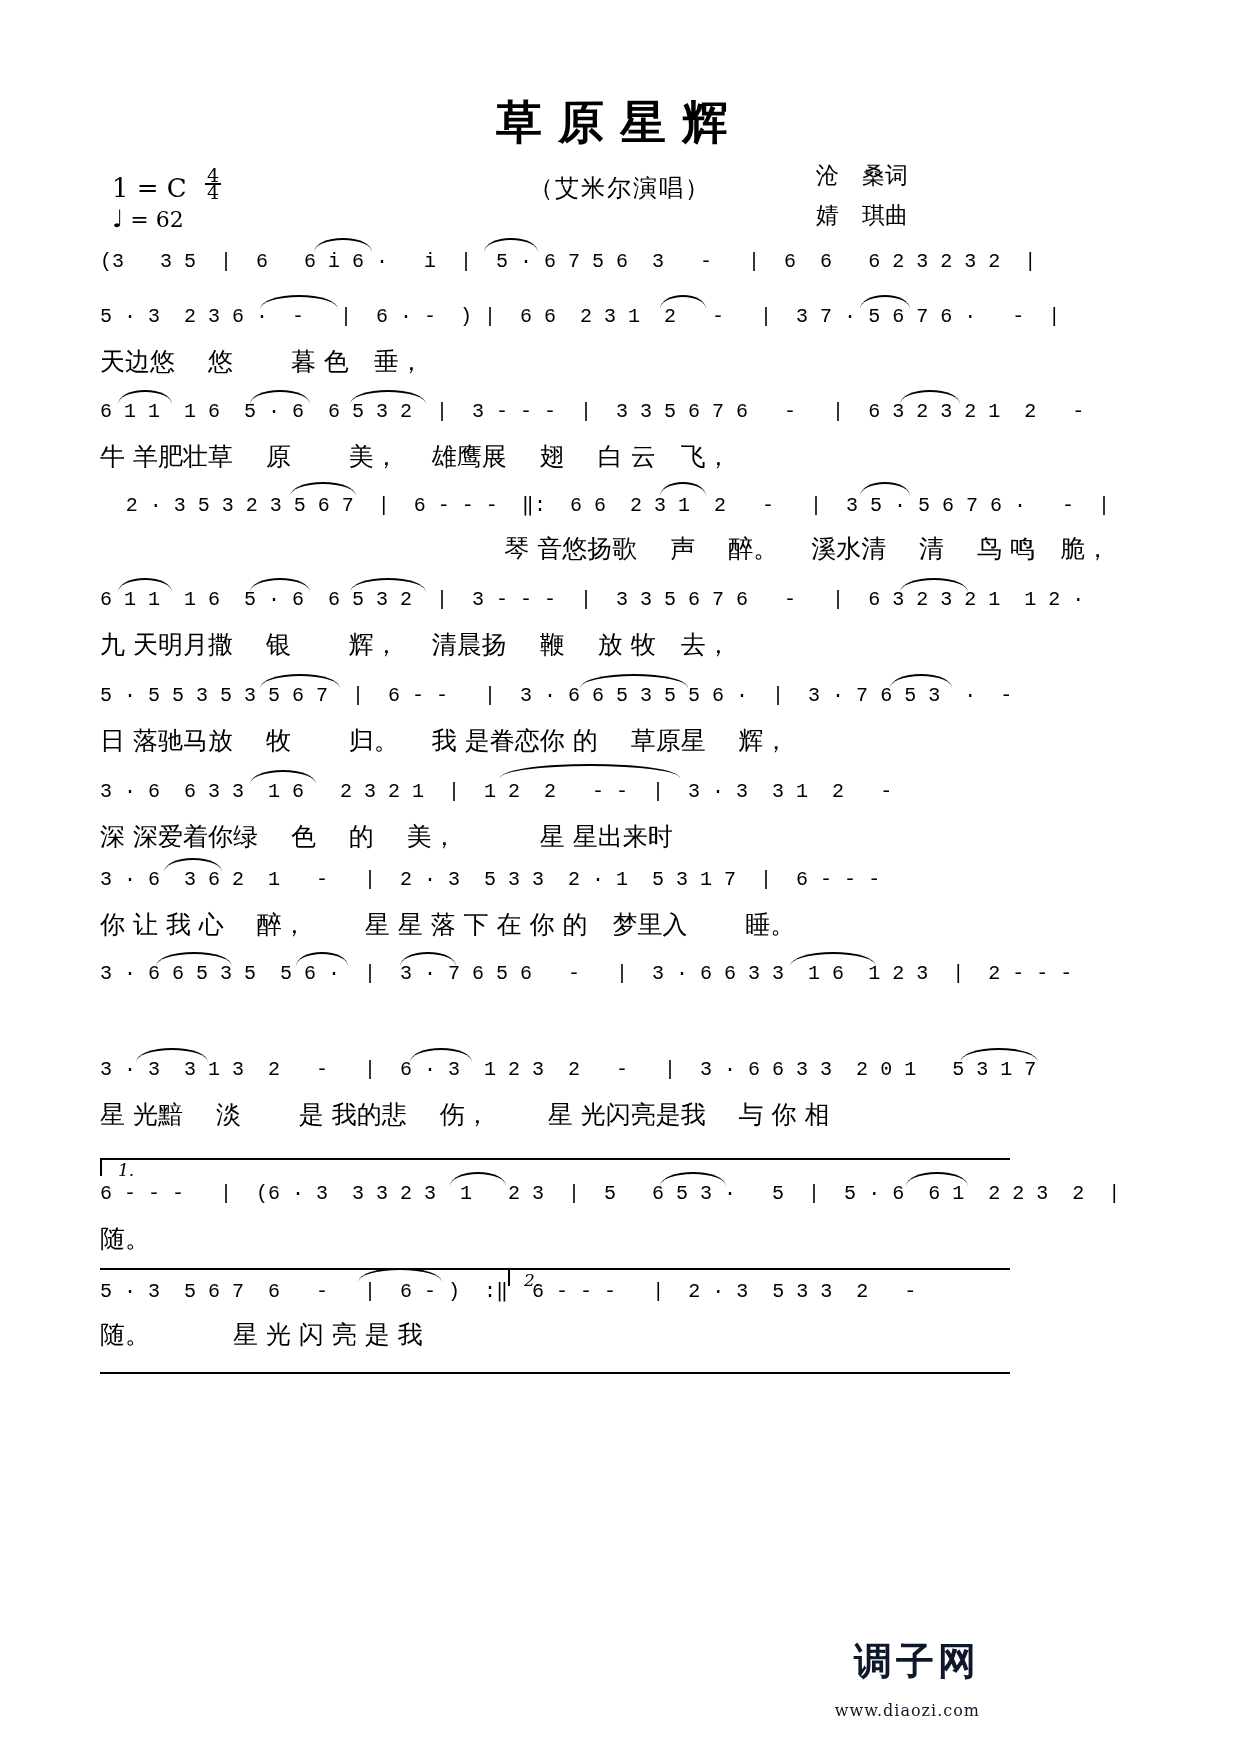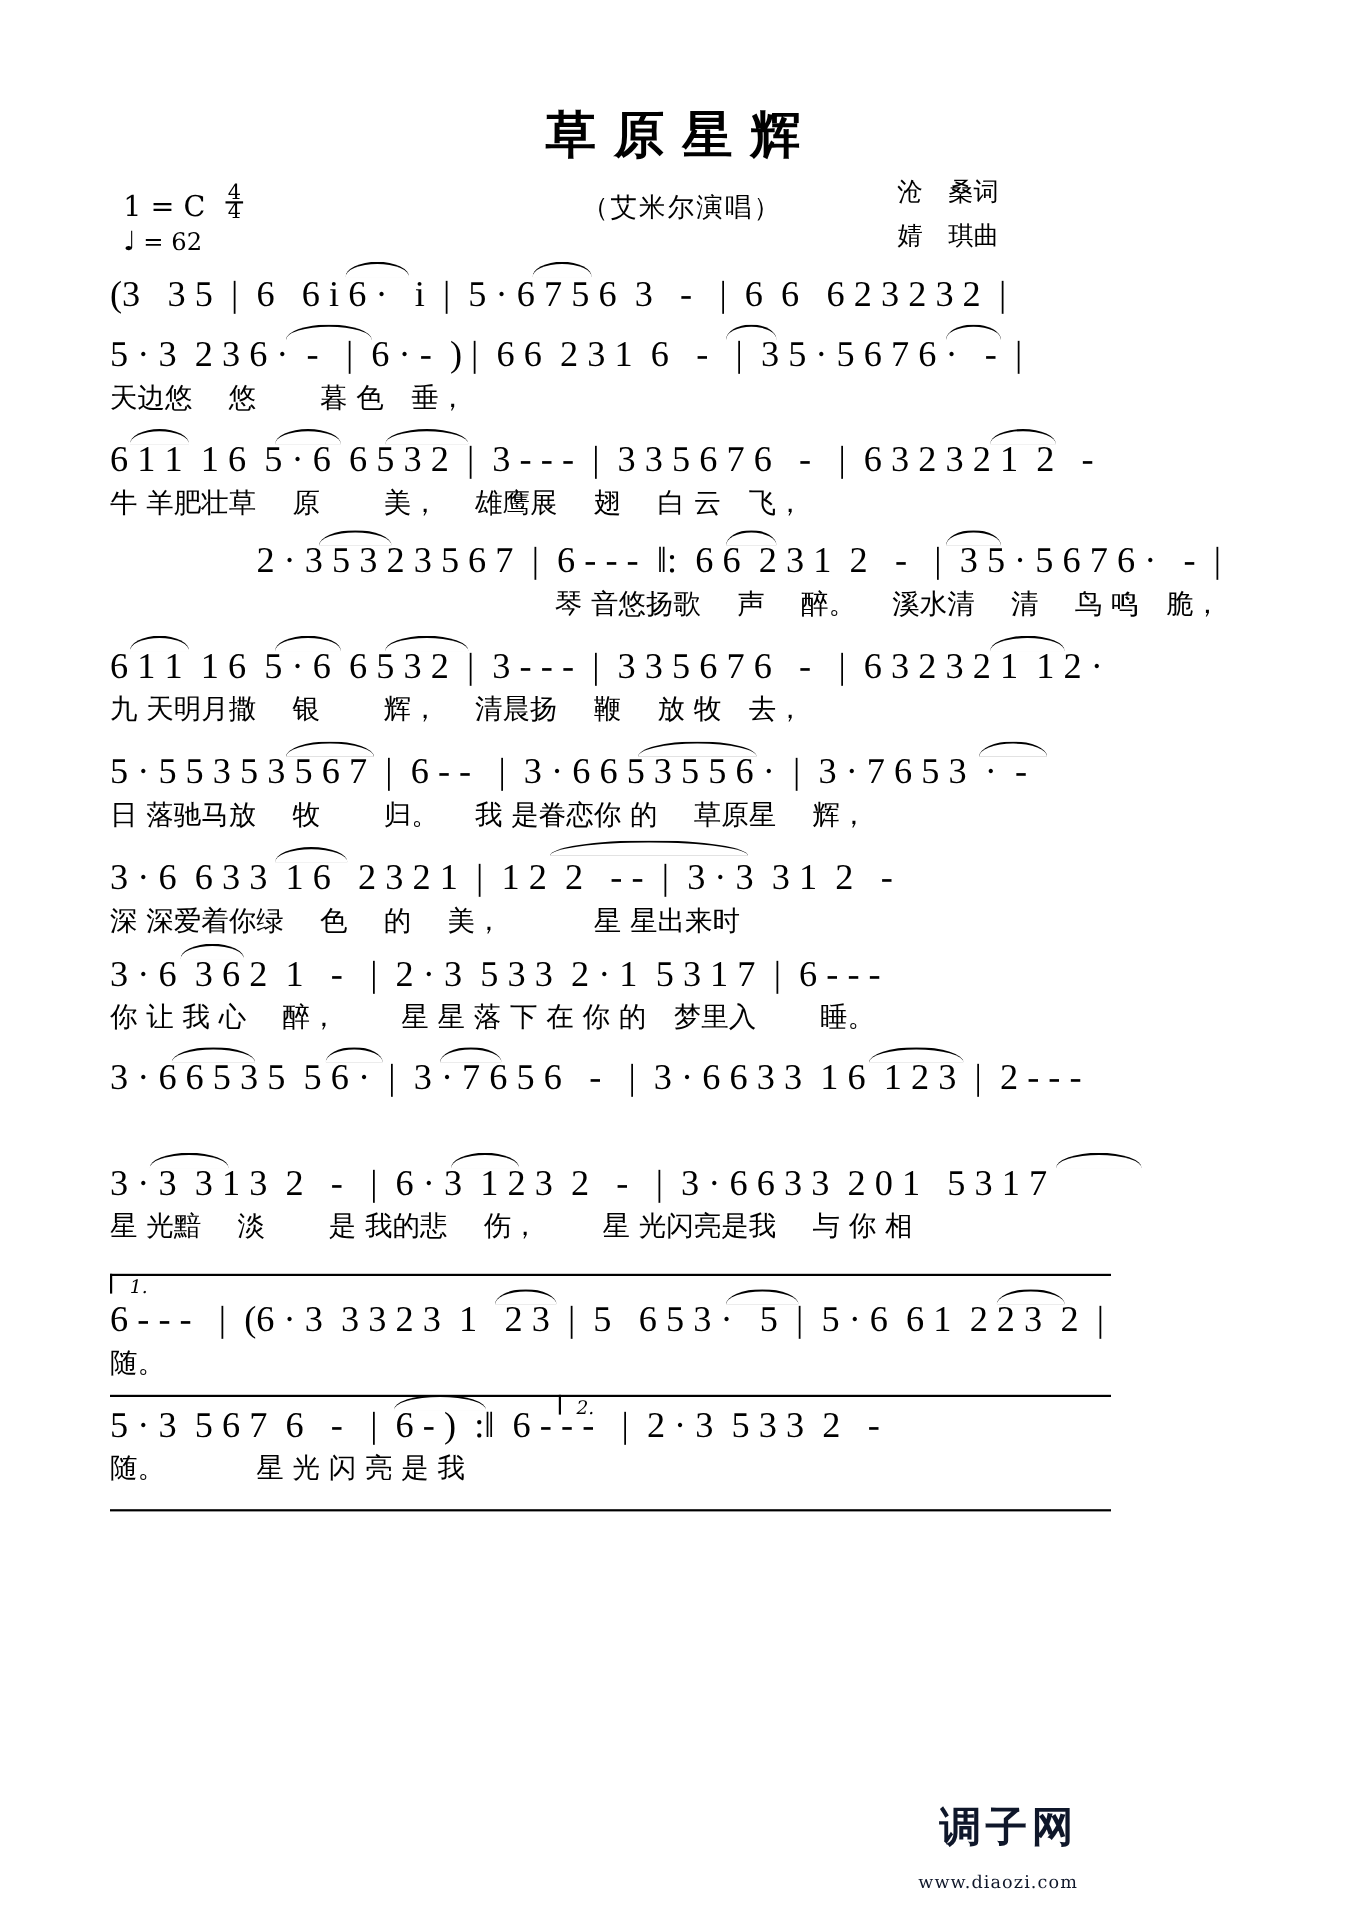--- a/index.html
+++ b/index.html
@@ -83,22 +83,22 @@
   
   .row {
     position: absolute;
     left: 100px;
     width: 1010px;
     height: 76px;
   }
   .notes {
     position: relative;
     height: 40px;
-    font-family: Liberation Serif, serif;
-    font-size: 33px;
+    font-family: Liberation Mono, monospace;
+    font-size: 20px;
     letter-spacing: 0px;
     white-space: pre;
   }
   .lyrics {
     position: relative;
     height: 34px;
     font-family: "DejaVu Serif", serif;
     font-size: 25px;
     white-space: pre;
   }
@@ -171,21 +171,21 @@
     <div class="slur" style="left:214px; top:-12px; width:58px;"></div>
     <div class="slur" style="left:384px; top:-12px; width:54px;"></div>
     <div class="notes">(3   3 5  |  6   6 i 6 ·   i  |  5 · 6 7 5 6  3   -   |  6  6   6 2 3 2 3 2  |</div>
     <div class="lyrics"></div>
   </div>
 
   <div class="row" style="top:305px;">
     <div class="slur" style="left:160px; top:-10px; width:78px;"></div>
     <div class="slur" style="left:560px; top:-10px; width:46px;"></div>
     <div class="slur" style="left:760px; top:-10px; width:50px;"></div>
-    <div class="notes">5 · 3  2 3 6 ·  -   |  6 · -  ) |  6 6  2 3 1  6   -   |  3 5 · 5 6 7 6 ·   -  |</div>
+    <div class="notes">5 · 3  2 3 6 ·  -   |  6 · -  ) |  6 6  2 3 1  2   -   |  3 7 · 5 6 7 6 ·   -  |</div>
     <div class="lyrics">天边悠　 悠　　 暮 色　垂，</div>
   </div>
 
   <div class="row" style="top:400px;">
     <div class="slur" style="left:18px; top:-10px; width:54px;"></div>
     <div class="slur" style="left:150px; top:-10px; width:60px;"></div>
     <div class="slur" style="left:250px; top:-10px; width:76px;"></div>
     <div class="slur" style="left:800px; top:-10px; width:60px;"></div>
     <div class="notes">6 1 1  1 6  5 · 6  6 5 3 2  |  3 - - -  |  3 3 5 6 7 6   -   |  6 3 2 3 2 1  2   -</div>
     <div class="lyrics">牛 羊肥壮草　 原　　 美，　 雄鹰展　 翅　 白 云　飞，</div>

